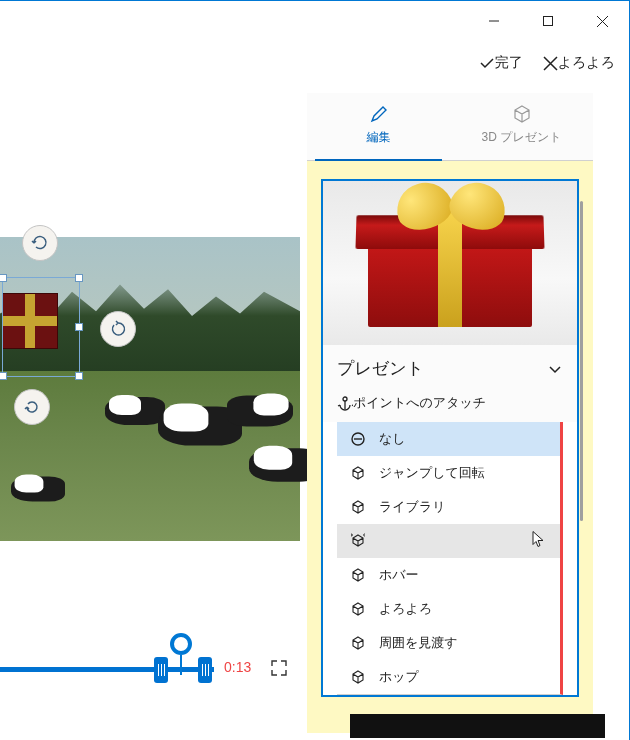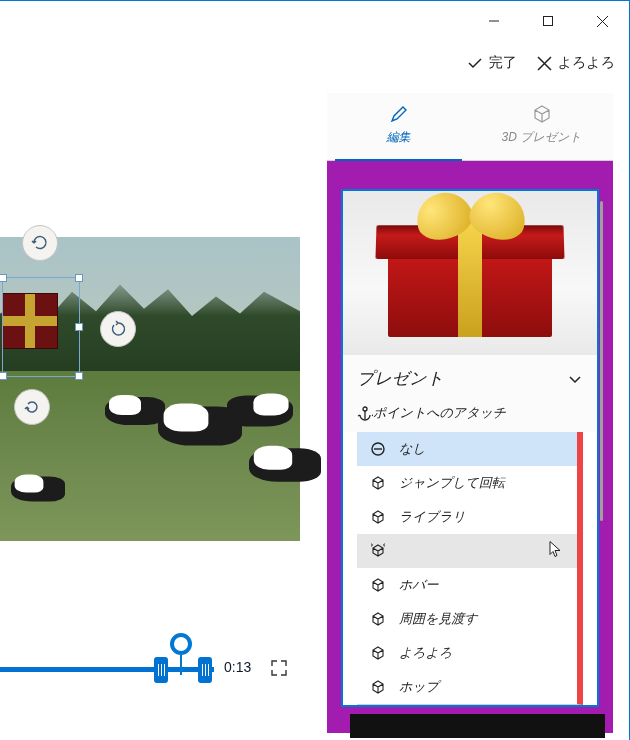--- a/index.html
+++ b/index.html
@@ -33,32 +33,30 @@
       height: 44px;
       display: flex;
       justify-content: flex-end;
       align-items: center;
       padding: 0 14px;
       gap: 20px;
     }
     .header-action {
       display: flex;
       align-items: center;
-      gap: 6px;
       font-size: 14px;
       color: #222;
     }
     .side-panel {
       position: absolute;
-      right: 16px;
+      right: 36px;
       top: 92px;
       width: 286px;
       height: 640px;
-      background: #a21caf;
-      font-style: italic;
+      background: #fef9c3;
     }
     .tabs {
       display: flex;
       border-bottom: 1px solid #d0d0d0;
       background: #fbfbfb;
     }
     .tab {
       flex: 1;
       padding: 10px 0 14px;
       text-align: center;
@@ -75,21 +73,21 @@
       background: #0066bd;
     }
     .tab-icon {
       display: flex;
       justify-content: center;
       margin-bottom: 4px;
       height: 22px;
       align-items: center;
     }
     .effect-card {
-      margin: 28px 14px 0;
+      margin: 18px 14px 0;
       border: 2px solid #0078d4;
       background: #fff;
     }
     .effect-preview {
       height: 164px;
       background: linear-gradient(180deg, #e9e9e9 0%, #f8f8f8 60%, #e9e9e9 100%);
       display: flex;
       align-items: center;
       justify-content: center;
       position: relative;
@@ -150,21 +148,21 @@
       display: flex;
       align-items: center;
       gap: 0;
       padding: 6px 14px 10px;
       font-size: 13px;
       color: #222;
       background: #fbfbfb;
     }
     .option-list {
       margin: 0 14px;
-      border-right: 6px solid #ef4444;
+      border-right: 3px solid #ef4444;
       border-bottom: 1px solid #d0d0d0;
     }
     .option-item {
       display: flex;
       align-items: center;
       gap: 12px;
       padding: 8px 12px;
       font-size: 13px;
       color: #222;
       background: #fff;
@@ -335,21 +333,21 @@
       position: absolute;
       left: 50%; top: 18px;
       width: 2px; height: 20px;
       background: #0078d4;
       transform: translateX(-50%);
     }
     .time-text {
       position: absolute;
       left: 224px; top: 18px;
       font-size: 14px;
-      color: #0f172a;
+      color: #ef4444;
     }
     .fullscreen-ico {
       position: absolute;
       left: 270px; top: 18px;
     }
     .bottom-thumb {
       position: absolute;
       left: 14px;
       bottom: 2px;
       right: 24px;
@@ -539,29 +537,29 @@
             </svg>
           </span>
           <span>ホバー</span>
         </div>
         <div class="option-item">
           <span class="option-ico">
             <svg width="16" height="16" viewBox="0 0 16 16">
               <path d="M8 2l5 3v6l-5 3-5-3V5zM3 5l5 3 5-3M8 8v6" fill="none" stroke="#222" stroke-width="1.1"></path>
             </svg>
           </span>
+          <span>よろよろ</span>
+        </div>
+        <div class="option-item">
+          <span class="option-ico">
+            <svg width="16" height="16" viewBox="0 0 16 16">
+              <path d="M8 2l5 3v6l-5 3-5-3V5zM3 5l5 3 5-3M8 8v6" fill="none" stroke="#222" stroke-width="1.1"></path>
+            </svg>
+          </span>
           <span>周囲を見渡す</span>
-        </div>
-        <div class="option-item">
-          <span class="option-ico">
-            <svg width="16" height="16" viewBox="0 0 16 16">
-              <path d="M8 2l5 3v6l-5 3-5-3V5zM3 5l5 3 5-3M8 8v6" fill="none" stroke="#222" stroke-width="1.1"></path>
-            </svg>
-          </span>
-          <span>よろよろ</span>
         </div>
         <div class="option-item">
           <span class="option-ico">
             <svg width="16" height="16" viewBox="0 0 16 16">
               <path d="M8 2l5 3v6l-5 3-5-3V5zM3 5l5 3 5-3M8 8v6" fill="none" stroke="#222" stroke-width="1.1"></path>
             </svg>
           </span>
           <span>ホップ</span>
         </div>
       </div>

